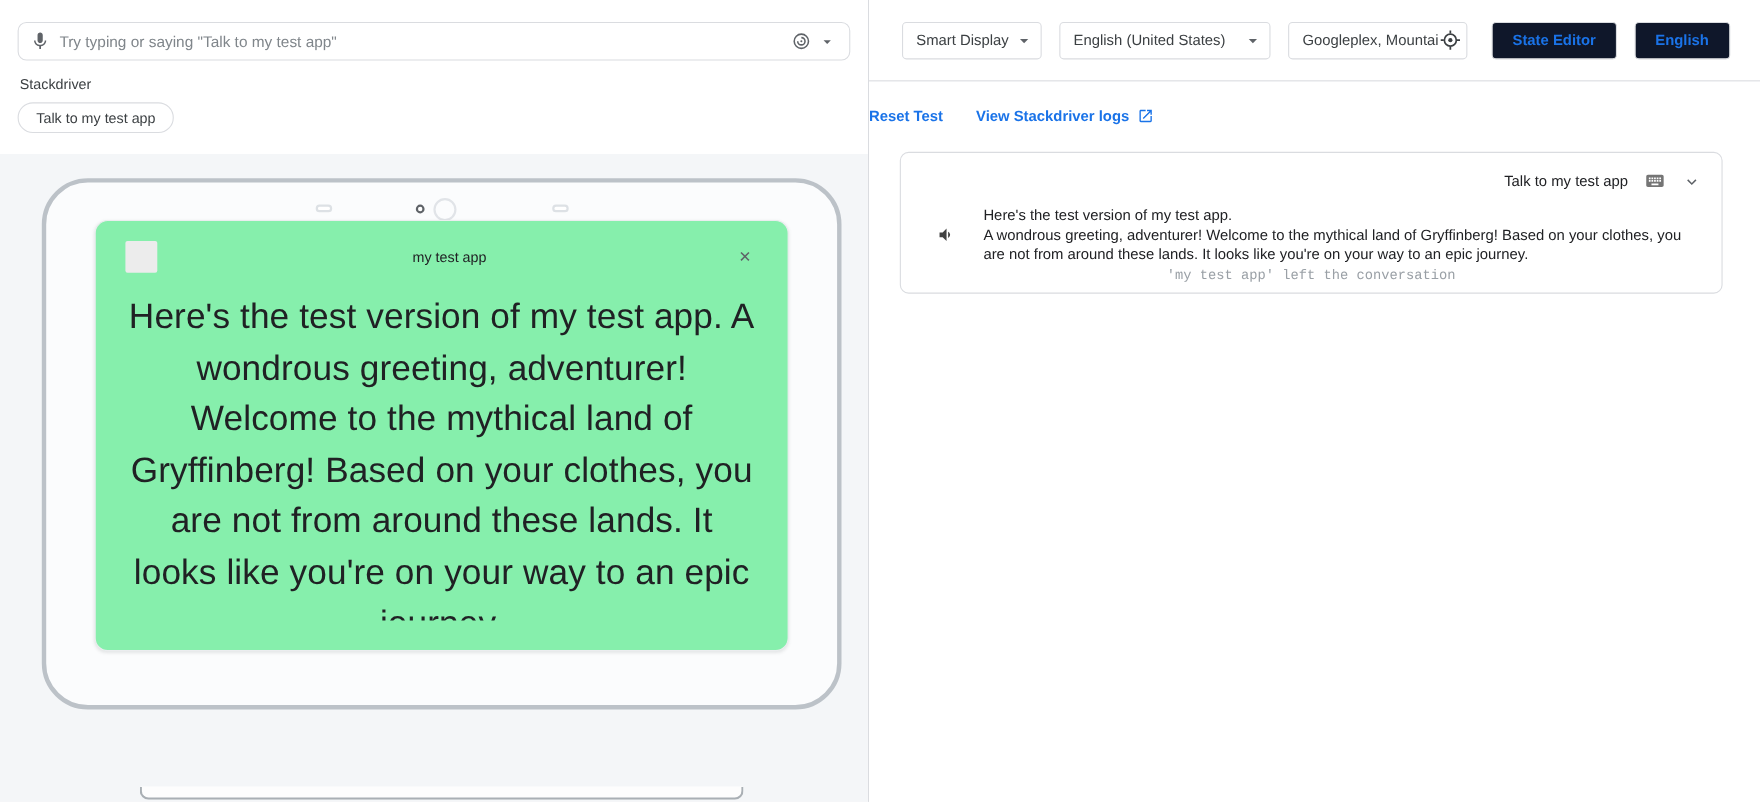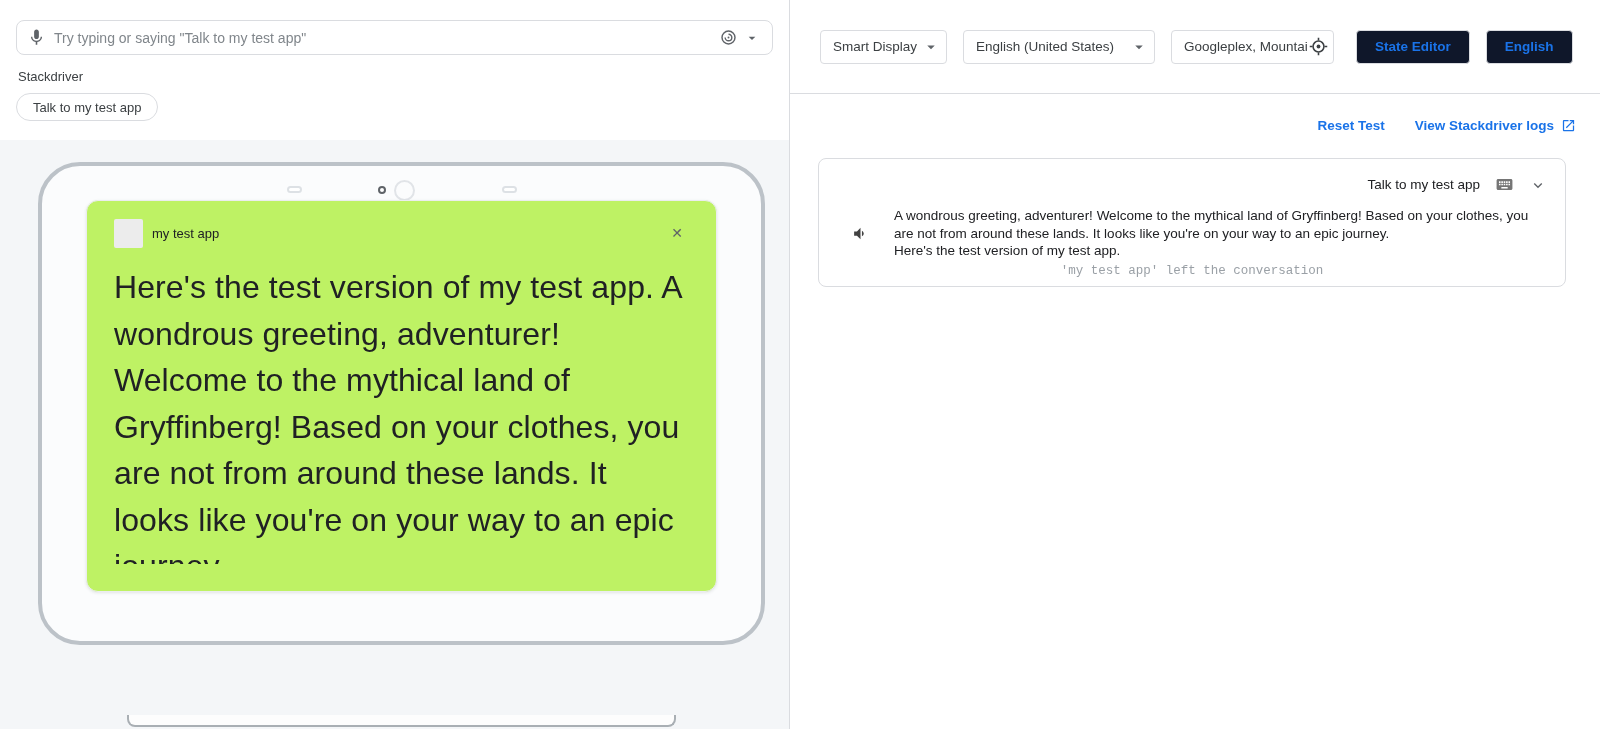--- a/index.html
+++ b/index.html
@@ -50,22 +50,22 @@
   .sensor-dot {
     position: absolute; top: 8px; left: 336px; width: 8px; height: 8px;
     border: 2.5px solid #5f6368; border-radius: 50%; background: #fff;
   }
   .sensor-cam {
     position: absolute; top: 2px; left: 352px; width: 21px; height: 21px;
     border: 2px solid #e1e4e8; border-radius: 50%; background: transparent;
   }
   .screen {
     position: absolute; left: 44px; top: 34px; width: 631px; height: 392px;
-    background: #bef264; border: 1px solid #ebedef; border-radius: 12px;
-    box-shadow: 0 1px 3px rgba(60,64,67,.12); overflow: hidden; padding: 17px 27px 0 27px;
+    background: #86efac; border: 1px solid #ebedef; border-radius: 12px;
+    box-shadow: 0 1px 3px rgba(60,64,67,.12); overflow: hidden; padding: 17px 27px 0 27px; text-align: center;
   }
   .screen-header { display: flex; align-items: center; height: 30px; }
   .app-avatar { width: 29px; height: 29px; background: #ececec; border-radius: 2px; flex: none; }
   .app-title { font-size: 13px; color: #202124; margin-left: 9px; flex: 1; }
   .screen-close { font-size: 14px; color: #5f6368; cursor: pointer; padding: 2px 6px; }
   .screen-body {
     margin-top: 16px; height: 300px; overflow: hidden;
     font-size: 32px; line-height: 46.5px; color: #202124; letter-spacing: 0.1px;
   }
   .base {
@@ -74,41 +74,41 @@
     position: relative; z-index: -1;
   }
   .base-lip {
     width: 549px; margin: 0 auto; height: 12px; background: #fdfdfd;
     border: 2px solid #a9afb4; border-top: none; border-radius: 0 0 8px 8px;
   }
 
   
   .right-panel { flex: 1; display: flex; flex-direction: column; background: #fff; }
   .toolbar {
-    height: 94px; flex: none; display: flex; align-items: center;
+    height: 74px; flex: none; display: flex; align-items: center;
     padding: 0 40px 0 30px; border-bottom: 1px solid #dadce0; gap: 16px;
   }
   .select {
     display: flex; align-items: center; height: 34px; border: 1px solid #dadce0;
     border-radius: 4px; background: #fff; padding: 0 6px 0 12px;
     font-size: 13.5px; color: #3c4043; cursor: pointer; flex: none;
   }
   .select .sel-label { flex: 1; white-space: nowrap; overflow: hidden; }
   .select.surface { width: 127px; }
   .select.language { width: 192px; }
   .select.location { width: 163px; padding-right: 4px; }
   .outline-btn {
     height: 34px; border: 1px solid #dadce0; border-radius: 4px; background: #0f172a;
     color: #1a73e8; font-size: 13.5px; font-weight: bold; padding: 0 18px; cursor: pointer;
     font-family: "Liberation Sans", sans-serif; flex: none;
   }
   .state-editor { margin-left: 6px; }
   .settings { margin-left: auto; }
   .links-row {
-    display: flex; justify-content: flex-end; align-items: center;
+    display: flex; align-items: center;
     gap: 30px; padding: 24px 24px 0 0;
   }
   .text-link {
     display: inline-flex; align-items: center; gap: 7px;
     color: #1a73e8; font-size: 13.5px; font-weight: bold; cursor: pointer; text-decoration: none;
   }
   .convo-card {
     margin: 25px 34px 0 28px; border: 1px solid #dadce0; border-radius: 8px;
     background: #fff; padding: 16px 16px 8px 16px;
   }
@@ -242,20 +242,20 @@
         </span>
       </div>
       <div class="convo-msg">
         <span>
           <svg width="17" height="17" viewBox="0 0 24 24" fill="#424242">
             <path d="M3 9v6h4l5 5V4L7 9H3z"></path>
             <path d="M16.5 12c0-1.77-1.02-3.29-2.5-4.03v8.05c1.48-.73 2.5-2.25 2.5-4.02z"></path>
           </svg>
         </span>
         <div class="msg-text">
+          <div>Here's the test version of my test app.</div>
           <div>A wondrous greeting, adventurer! Welcome to the mythical land of Gryffinberg! Based on your clothes, you are not from around these lands. It looks like you're on your way to an epic journey.</div>
-          <div>Here's the test version of my test app.</div>
         </div>
       </div>
       <div class="convo-status">'my test app' left the conversation</div>
     </div>
   </div>
 </div>
 
 </body></html>

